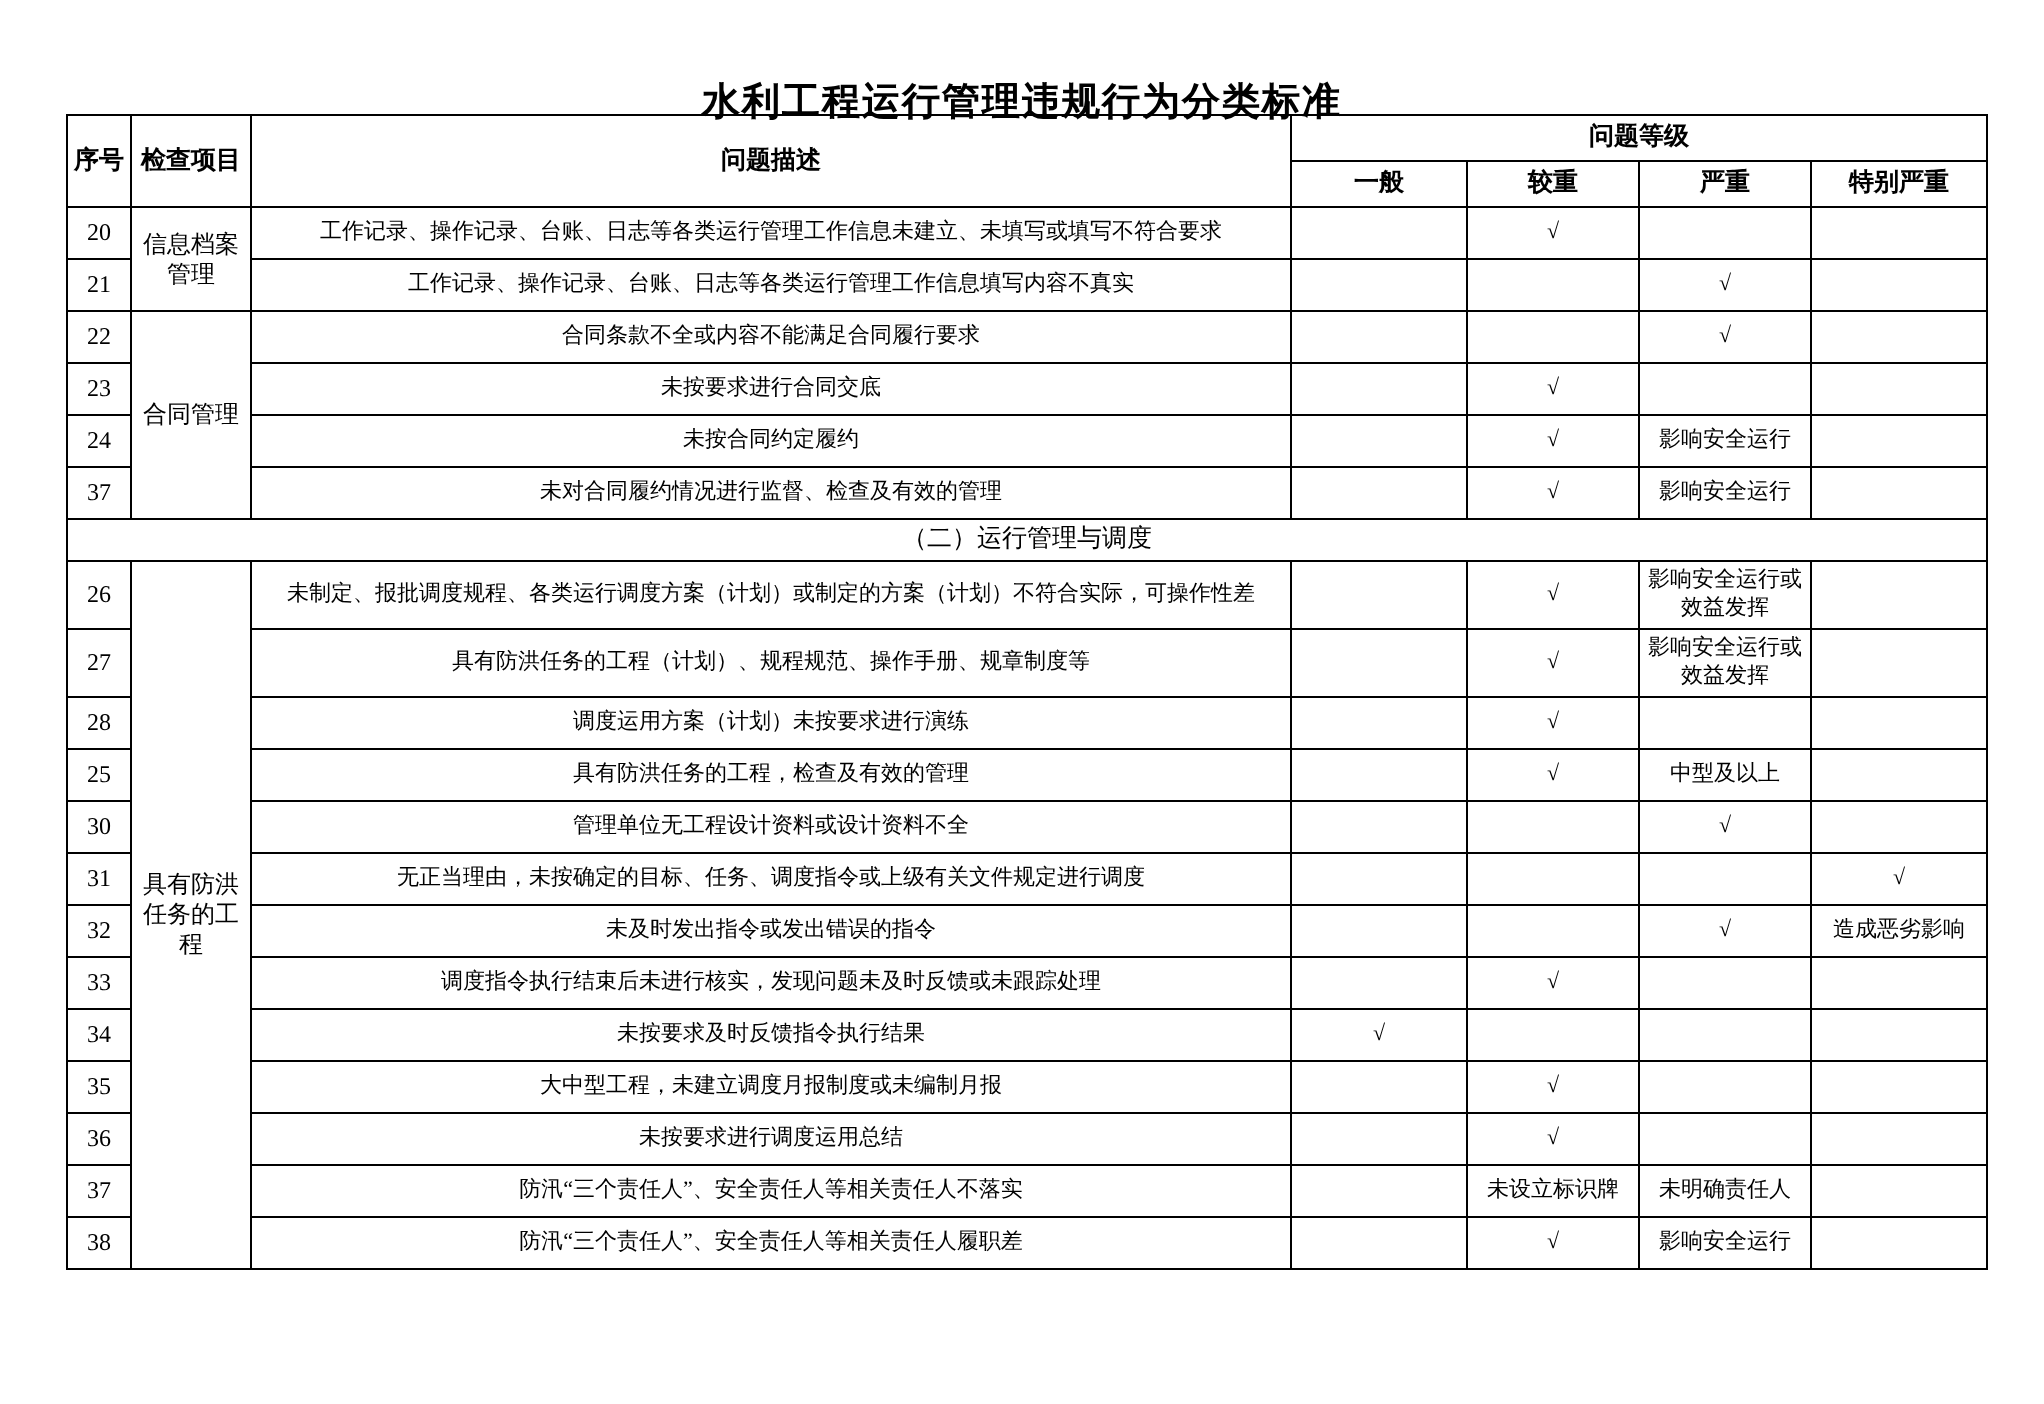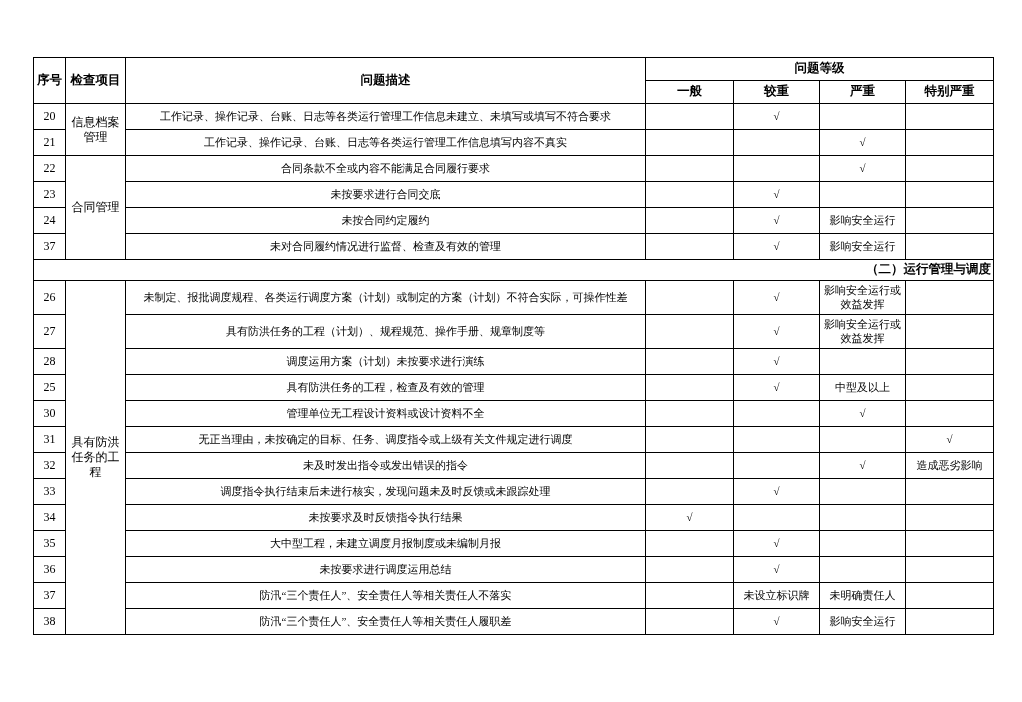--- a/index.html
+++ b/index.html
@@ -29,31 +29,32 @@
   td.num{ text-align:center;font-size:12px; }
   td.group{
     text-align:center;font-size:12px;line-height:1.4;padding:0 1px;
   }
   td.desc{
     text-align:center;font-size:11px;padding-left:4px;white-space:nowrap;
   }
   td.lvl{ text-align:center;font-size:11px;line-height:1.3; }
   td.section-cell{
     font-family:"Liberation Sans","DejaVu Sans",sans-serif;
-    font-weight:bold;font-size:12.5px;text-align:right;padding-left:4px;
+    font-weight:normal;font-size:12.5px;text-align:center;padding-left:4px;
     height:20px;
   }
   tr.h-row{height:26px;}
   tr.h-tall{height:34px;}
 </style>
 </head>
 <body>
 
 <div class="page">
 
+  <div class="doc-title">水利工程运行管理违规行为分类标准</div>
 
   <table class="std">
     <colgroup>
       <col style="width:32px">
         <col style="width:60px">
         <col style="width:520px">
       <col style="width:88px">
         <col style="width:86px">
         <col style="width:86px">
         <col style="width:88px">

